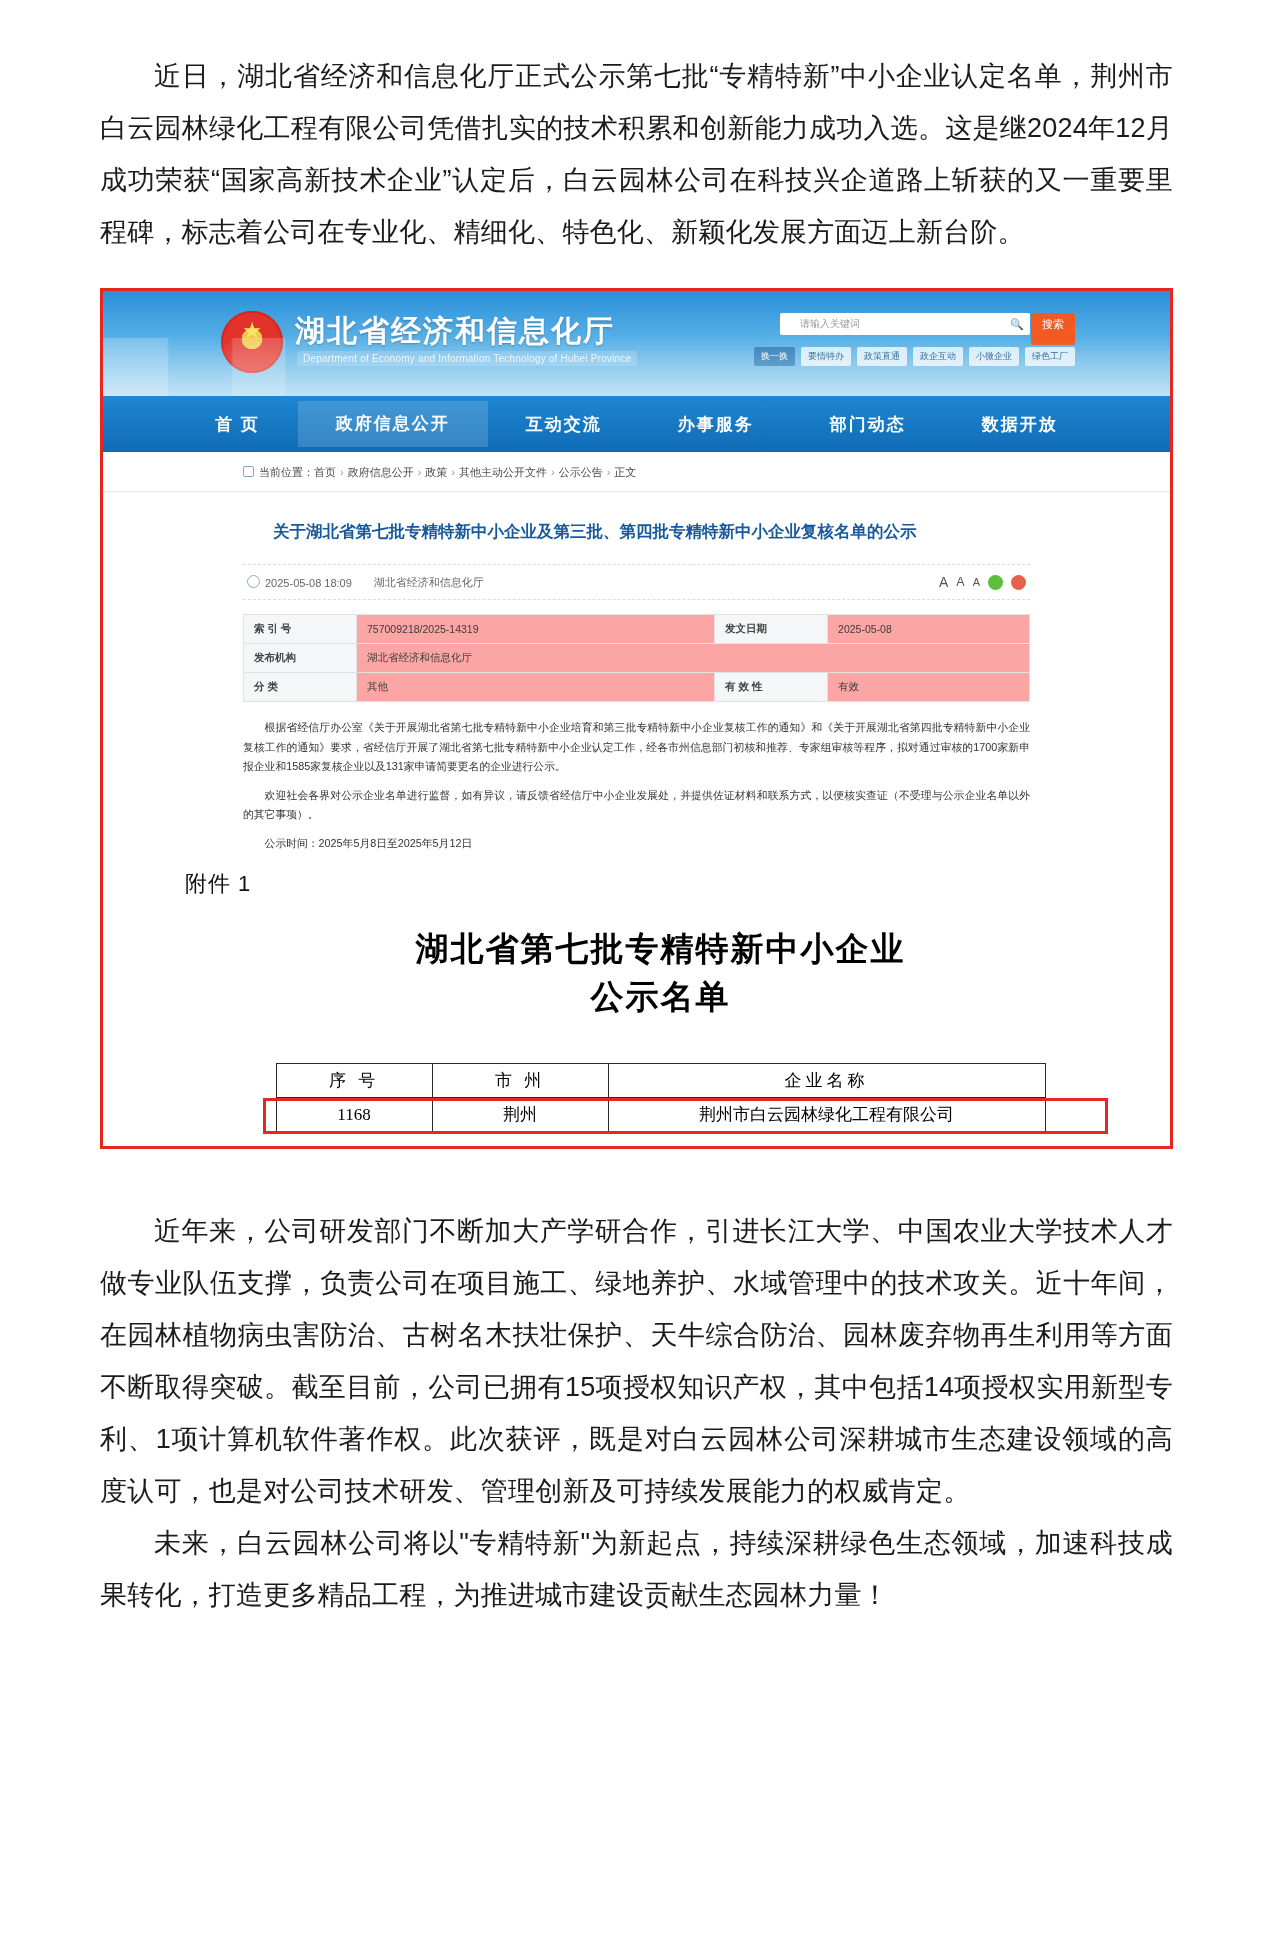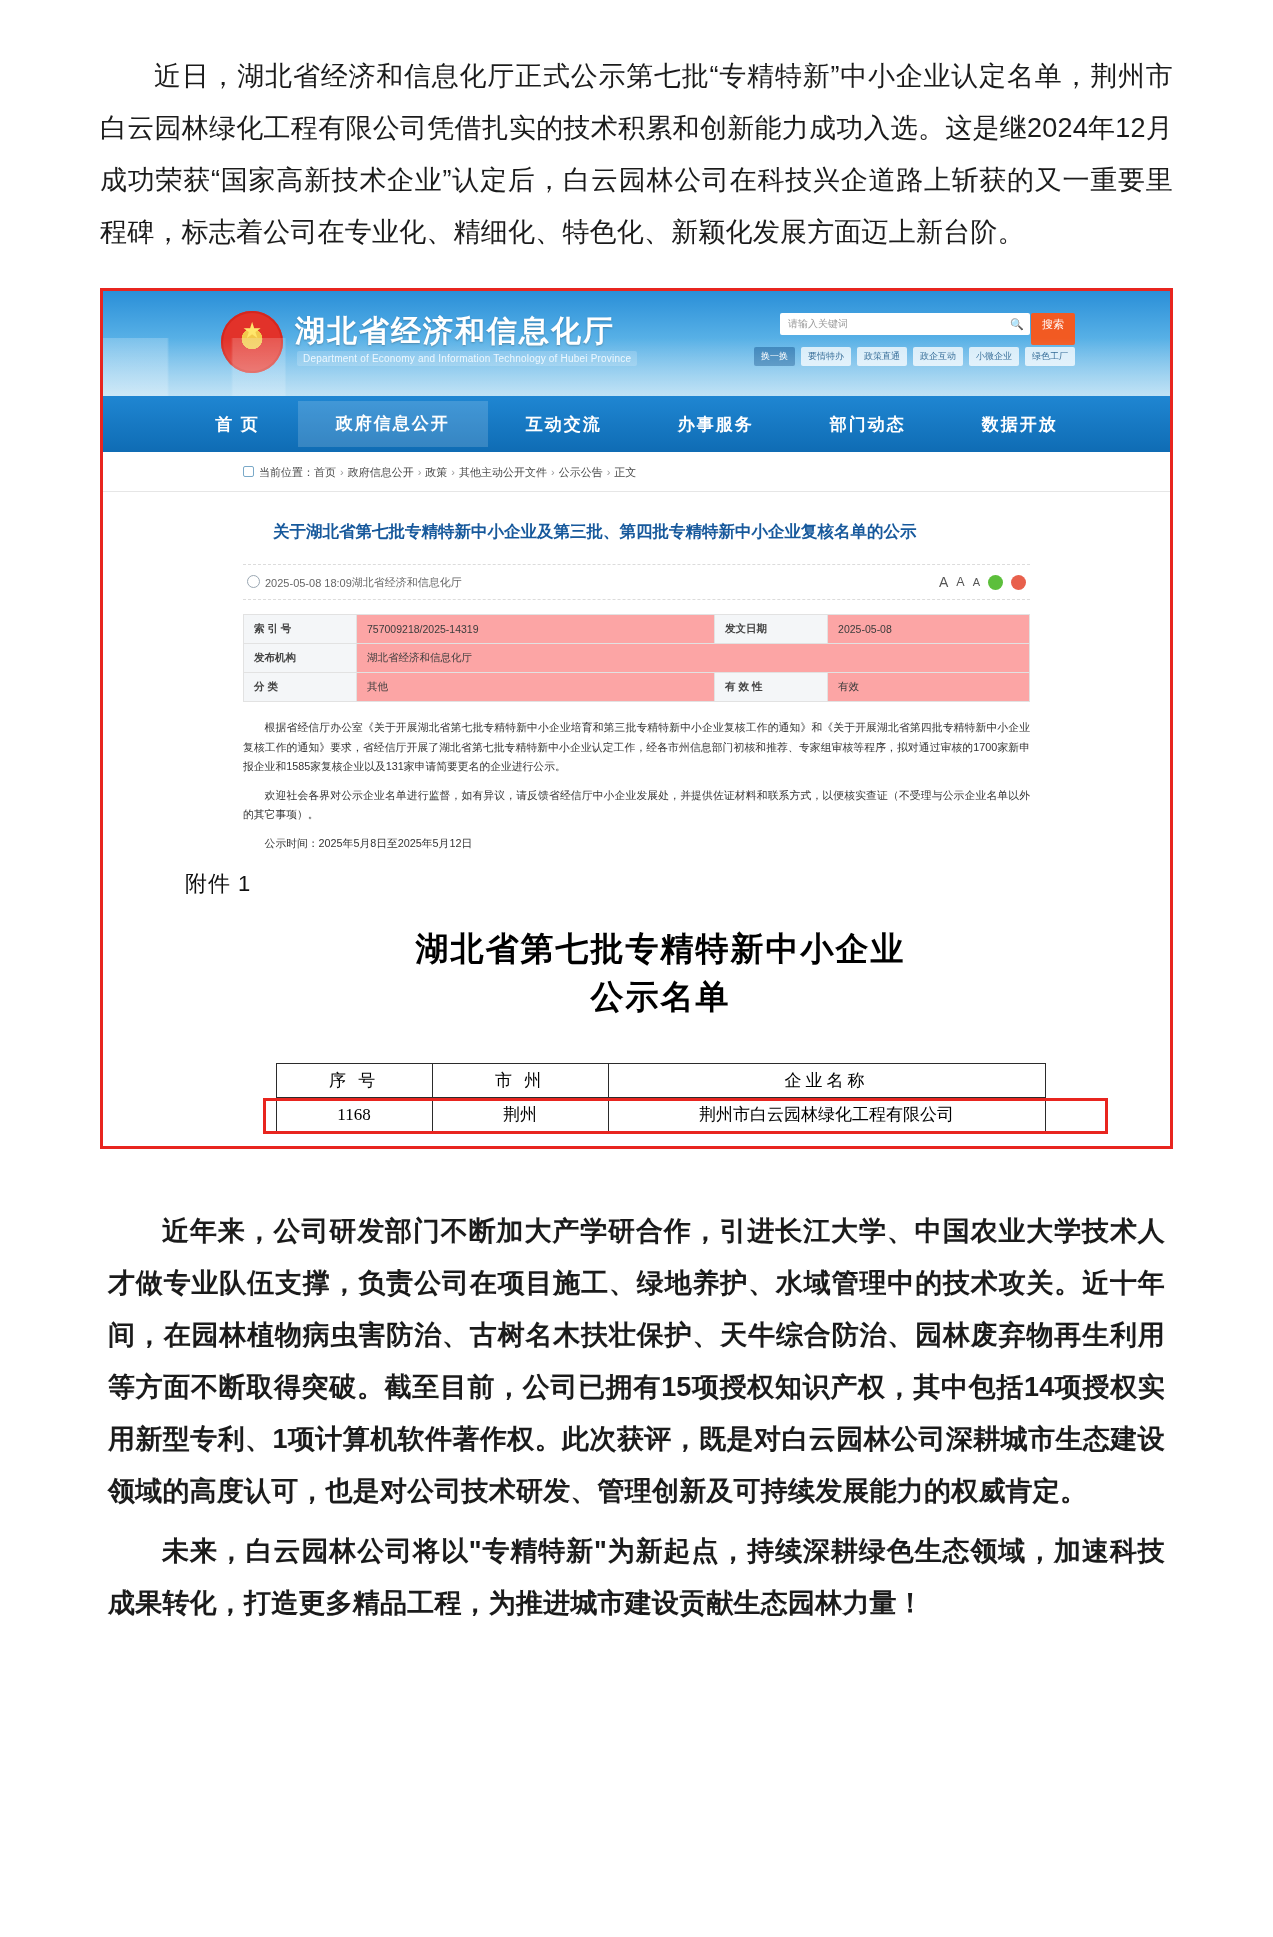--- a/index.html
+++ b/index.html
@@ -25,21 +25,21 @@
   
   .para {
     font-size: 27px;
     line-height: 52px;
     text-align: justify;
     text-indent: 2em;
     letter-spacing: 0.2px;
     color: #1b1b1b;
   }
   .para-top { margin: 10px 0 0 0; }
-  .para-bottom { margin: 8px; font-weight: bold; }
+  .para-bottom { margin: 0; }
   .para-bottom + .para-bottom { margin-top: 0; }
 
   
   .shot-wrap {
     margin: 30px 0 0 0;
     border: 3px solid #e8251f;
     background: #fff;
     position: relative;
     height: 855px;
     overflow: hidden;
@@ -96,21 +96,21 @@
   .search-box {
     position: absolute;
     right: 140px; top: 22px;
     width: 250px; height: 22px;
     background: #fff;
     border-radius: 2px;
     display: flex;
     align-items: center;
   }
   .search-box .ph {
-    font-size: 10px; color: #9b9b9b; padding-left: 8px; flex: 1;
+    font-size: 10px; color: #9b9b9b; padding-left: 20px; flex: 1;
   }
   .search-box .mag {
     font-size: 11px; color: #6f6f6f; padding-right: 6px;
   }
   .search-btn {
     position: absolute;
     right: 95px; top: 22px;
     width: 44px; height: 32px;
     background: #f25a22;
     color: #fff;
@@ -188,21 +188,21 @@
     display: flex;
     align-items: center;
     justify-content: space-between;
     margin: 0 140px;
     border-top: 1px dashed #dcdcdc;
     border-bottom: 1px dashed #dcdcdc;
     padding: 9px 4px;
     font-size: 11px;
     color: #666;
   }
-  .doc-meta .left { display: flex; align-items: center; }
+  .doc-meta .left { display: flex; align-items: center; gap: 22px; }
   .doc-meta .clock {
     display:inline-block;width:11px;height:11px;border:1px solid #9aa7b2;border-radius:50%;
     vertical-align:-1px;margin-right:5px;
   }
   .doc-meta .right { display: flex; align-items: center; gap: 8px; }
   .doc-meta .fs { color:#555; }
   .doc-meta .fs.a1{font-size:11px}.doc-meta .fs.a2{font-size:12.5px}.doc-meta .fs.a3{font-size:14px}
   .doc-meta .sicon {
     width: 15px; height: 15px; border-radius: 50%;
     display: inline-block;

